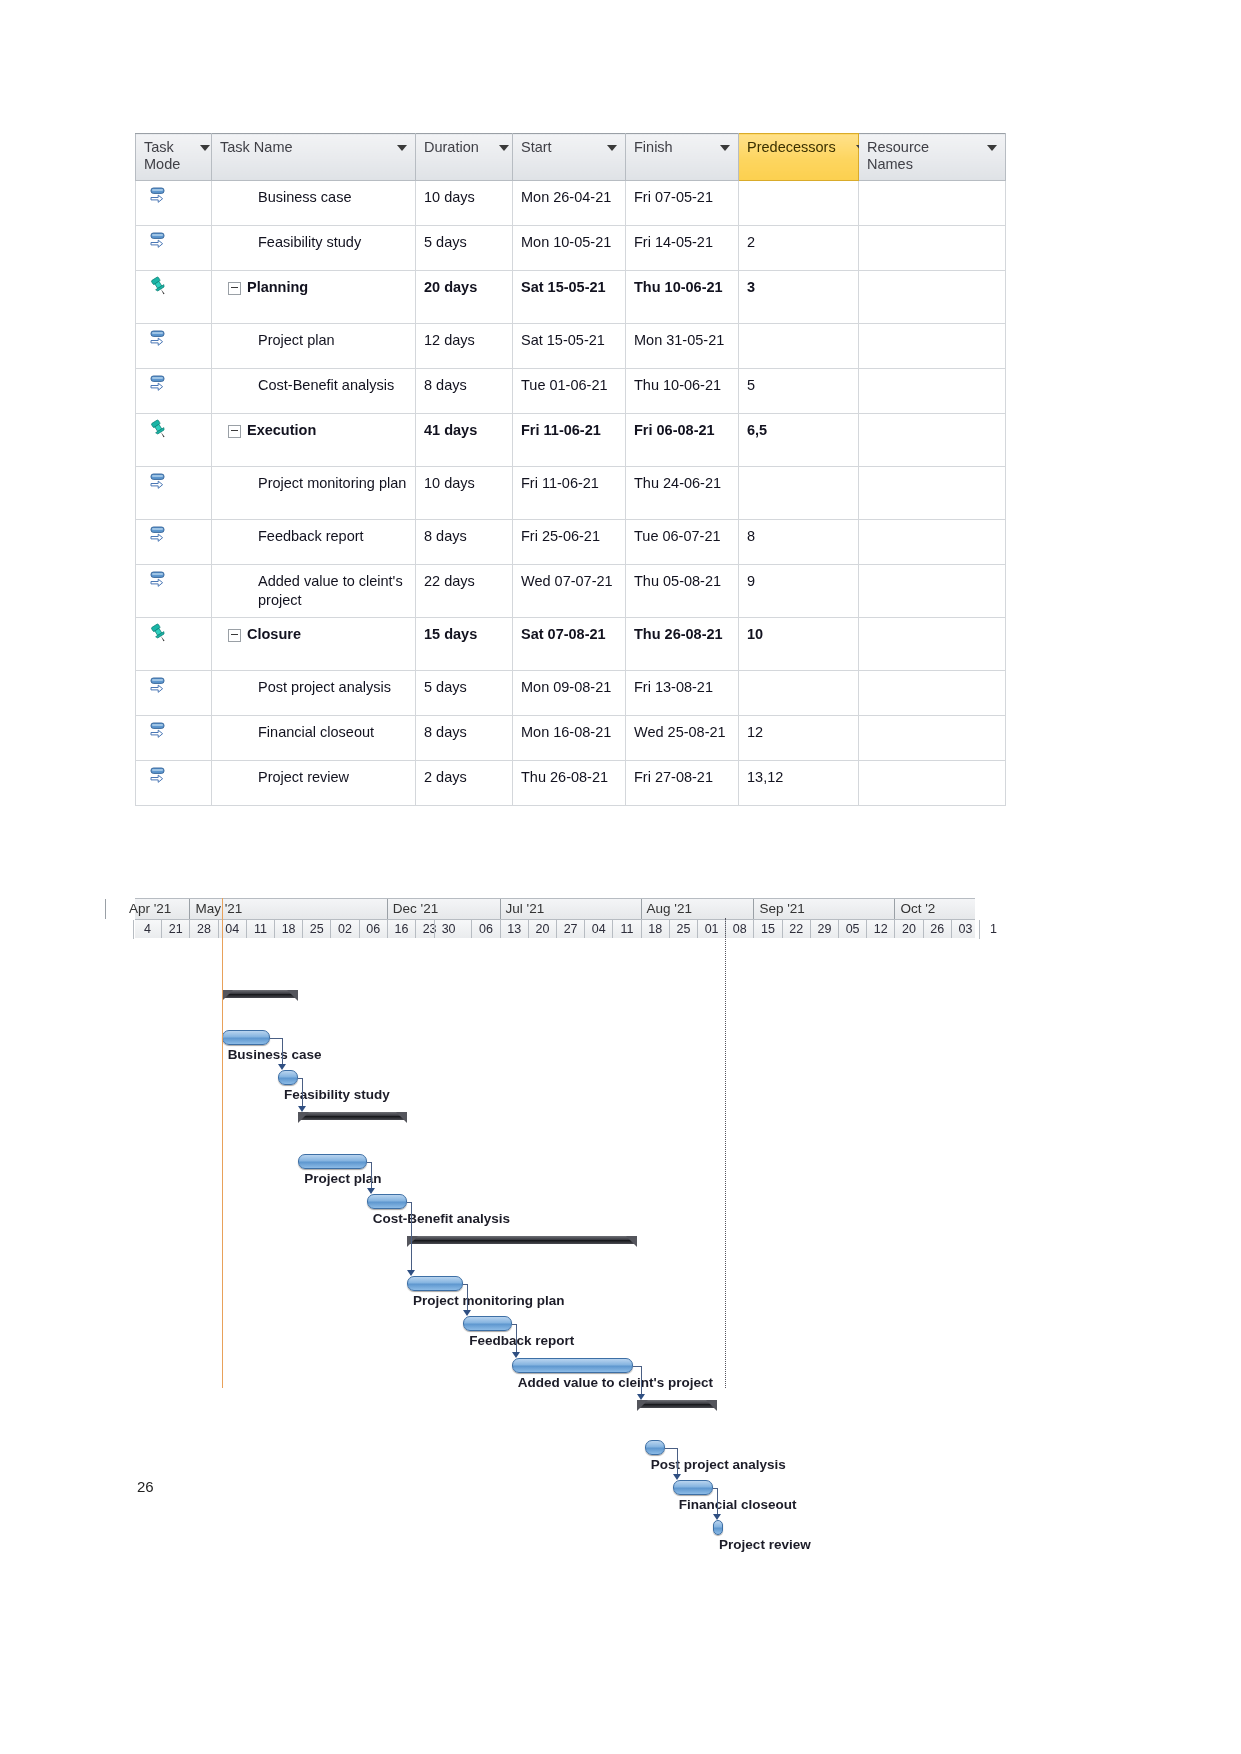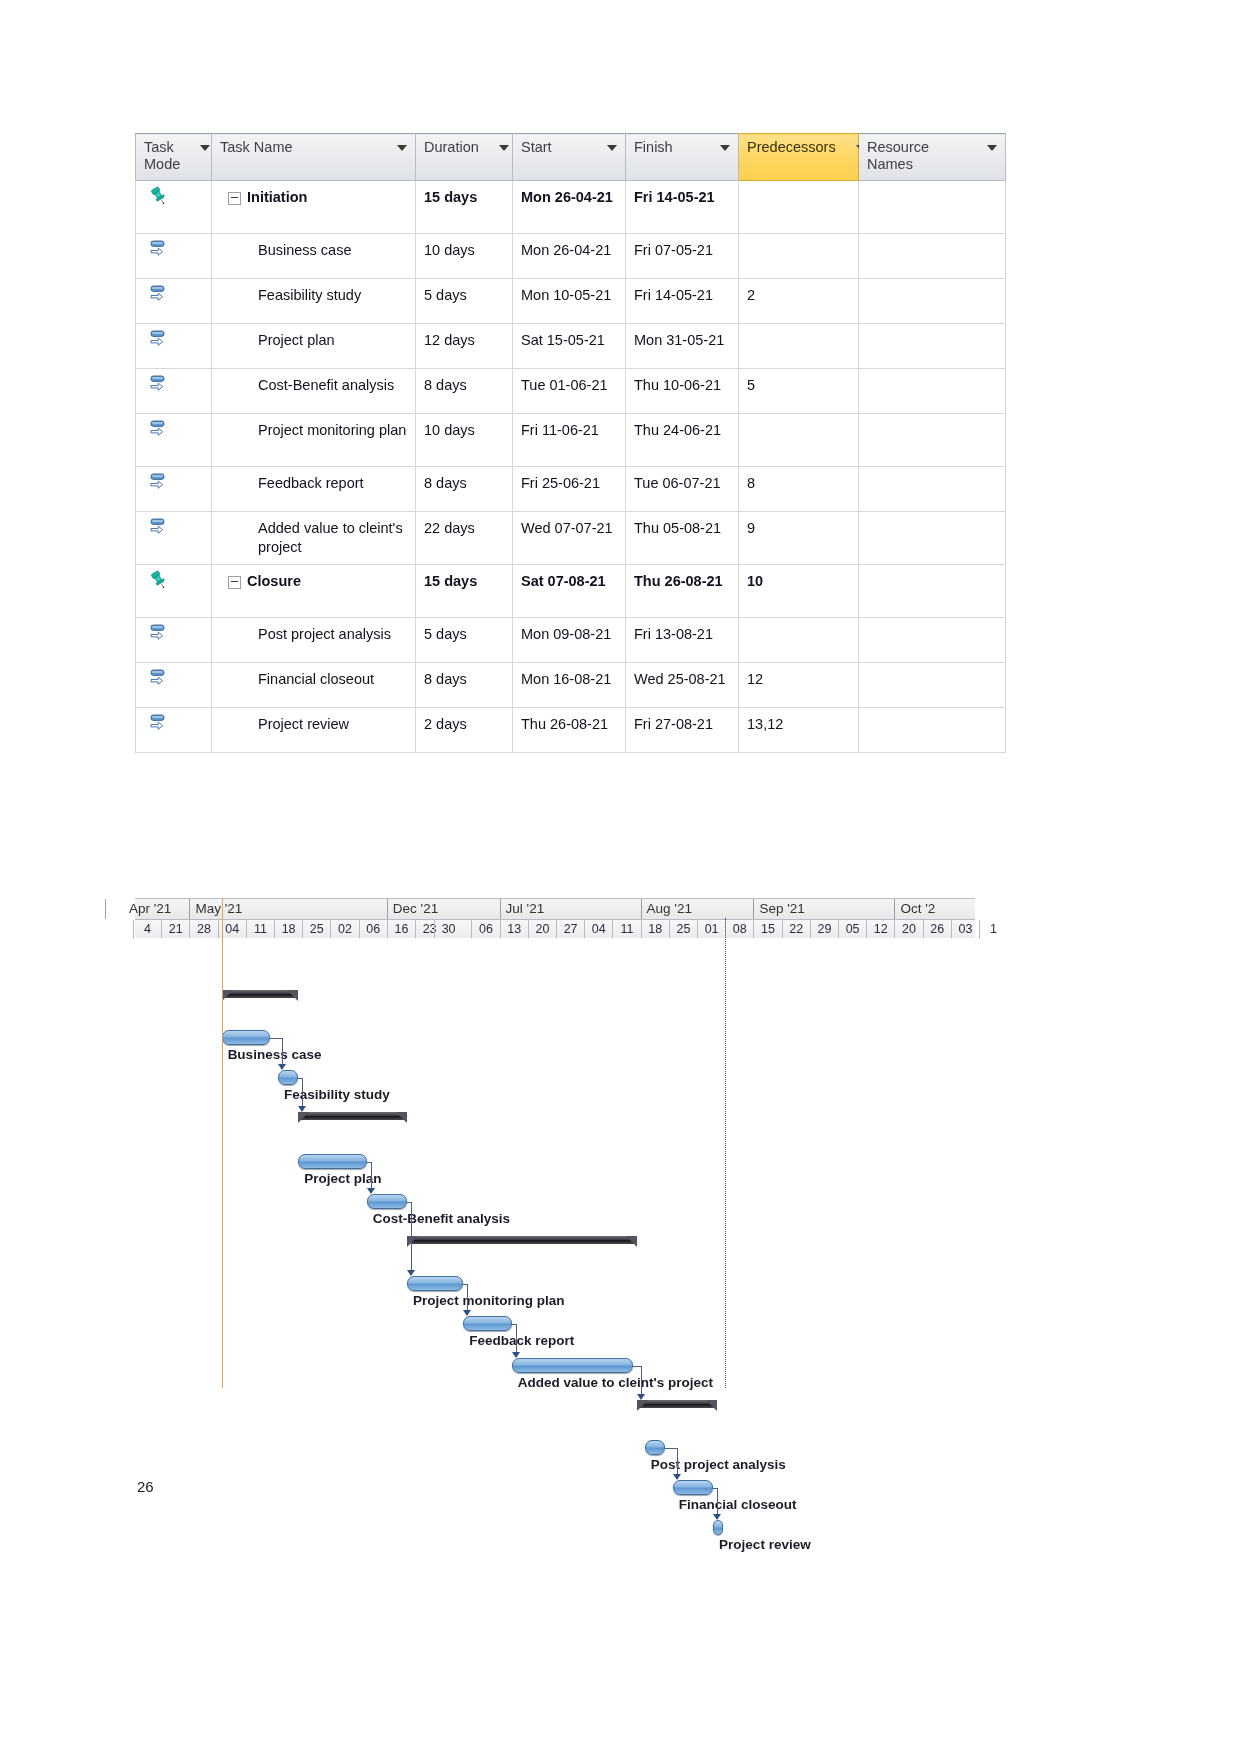--- a/index.html
+++ b/index.html
@@ -243,81 +243,81 @@
         </th>
         <th>
           <div class="th-inner">
             <span class="th-label">Resource Names</span>
             <span class="caret"></span>
           </div>
         </th>
       </tr>
     </thead>
     <tbody id="tbody">
+        <tr class=" h-short">
+          <td class="mode-cell">
+            <span class="ico man">
+              <svg width="22" height="22" viewBox="0 0 22 22">
+                <rect x="3" y="3" width="13" height="5.4" rx="2.4" fill="#5e97cf" stroke="#2f5f95" stroke-width="0.9"></rect>
+                <rect x="4" y="4" width="11" height="2" rx="1" fill="#a9cbe9" opacity="0.85"></rect>
+                <path d="M3 12.5 h7.2 v-2.4 l4.4 3.6 l-4.4 3.6 v-2.4 h-7.2 z" fill="#ffffff" stroke="#4a77b5" stroke-width="1"></path>
+              </svg>
+            </span>
+          </td>
+          <td class="name-cell">
+            <span class="indent-child">Business case</span>
+          </td>
+          <td>10 days</td>
+          <td>Mon 26-04-21</td>
+          <td>Fri 07-05-21</td>
+          <td></td>
+          <td></td>
+        </tr>
+        <tr class=" h-short">
+          <td class="mode-cell">
+            <span class="ico man">
+              <svg width="22" height="22" viewBox="0 0 22 22">
+                <rect x="3" y="3" width="13" height="5.4" rx="2.4" fill="#5e97cf" stroke="#2f5f95" stroke-width="0.9"></rect>
+                <rect x="4" y="4" width="11" height="2" rx="1" fill="#a9cbe9" opacity="0.85"></rect>
+                <path d="M3 12.5 h7.2 v-2.4 l4.4 3.6 l-4.4 3.6 v-2.4 h-7.2 z" fill="#ffffff" stroke="#4a77b5" stroke-width="1"></path>
+              </svg>
+            </span>
+          </td>
+          <td class="name-cell">
+            <span class="indent-child">Feasibility study</span>
+          </td>
+          <td>5 days</td>
+          <td>Mon 10-05-21</td>
+          <td>Fri 14-05-21</td>
+          <td>2</td>
+          <td></td>
+        </tr>
         <tr class="summary h-tall">
           <td class="mode-cell">
             <span class="ico pin">
               <svg width="22" height="22" viewBox="0 0 22 22">
                 <g transform="rotate(-32 11 11)">
                   <rect x="7" y="2.5" width="8" height="4.6" rx="1.1" fill="#19b5a6" stroke="#0d7f75" stroke-width="0.7"></rect>
                   <rect x="8.6" y="7" width="4.8" height="5.4" fill="#2ecfbe" stroke="#0d7f75" stroke-width="0.7"></rect>
                   <path d="M6.2 12.4 h9.6 l-1.1 2.1 h-7.4 z" fill="#19b5a6" stroke="#0d7f75" stroke-width="0.7"></path>
                   <path d="M11 14.5 L10.4 20.5 L11.6 20.5 Z" fill="#2a2a2a"></path>
                 </g>
               </svg>
             </span>
           </td>
           <td class="name-cell">
             <div class="sum-wrap">
               <span class="expand-box"></span>
-              <span>Initiation</span>
+              <span>Planning</span>
             </div>
           </td>
-          <td>15 days</td>
-          <td>Mon 26-04-21</td>
-          <td>Fri 14-05-21</td>
-          <td></td>
-          <td></td>
-        </tr>
-        <tr class=" h-short">
-          <td class="mode-cell">
-            <span class="ico man">
-              <svg width="22" height="22" viewBox="0 0 22 22">
-                <rect x="3" y="3" width="13" height="5.4" rx="2.4" fill="#5e97cf" stroke="#2f5f95" stroke-width="0.9"></rect>
-                <rect x="4" y="4" width="11" height="2" rx="1" fill="#a9cbe9" opacity="0.85"></rect>
-                <path d="M3 12.5 h7.2 v-2.4 l4.4 3.6 l-4.4 3.6 v-2.4 h-7.2 z" fill="#ffffff" stroke="#4a77b5" stroke-width="1"></path>
-              </svg>
-            </span>
-          </td>
-          <td class="name-cell">
-            <span class="indent-child">Business case</span>
-          </td>
-          <td>10 days</td>
-          <td>Mon 26-04-21</td>
-          <td>Fri 07-05-21</td>
-          <td></td>
-          <td></td>
-        </tr>
-        <tr class=" h-short">
-          <td class="mode-cell">
-            <span class="ico man">
-              <svg width="22" height="22" viewBox="0 0 22 22">
-                <rect x="3" y="3" width="13" height="5.4" rx="2.4" fill="#5e97cf" stroke="#2f5f95" stroke-width="0.9"></rect>
-                <rect x="4" y="4" width="11" height="2" rx="1" fill="#a9cbe9" opacity="0.85"></rect>
-                <path d="M3 12.5 h7.2 v-2.4 l4.4 3.6 l-4.4 3.6 v-2.4 h-7.2 z" fill="#ffffff" stroke="#4a77b5" stroke-width="1"></path>
-              </svg>
-            </span>
-          </td>
-          <td class="name-cell">
-            <span class="indent-child">Feasibility study</span>
-          </td>
-          <td>5 days</td>
-          <td>Mon 10-05-21</td>
-          <td>Fri 14-05-21</td>
-          <td>2</td>
+          <td>20 days</td>
+          <td>Sat 15-05-21</td>
+          <td>Thu 10-06-21</td>
+          <td>3</td>
           <td></td>
         </tr>
         <tr class=" h-short">
           <td class="mode-cell">
             <span class="ico man">
               <svg width="22" height="22" viewBox="0 0 22 22">
                 <rect x="3" y="3" width="13" height="5.4" rx="2.4" fill="#5e97cf" stroke="#2f5f95" stroke-width="0.9"></rect>
                 <rect x="4" y="4" width="11" height="2" rx="1" fill="#a9cbe9" opacity="0.85"></rect>
                 <path d="M3 12.5 h7.2 v-2.4 l4.4 3.6 l-4.4 3.6 v-2.4 h-7.2 z" fill="#ffffff" stroke="#4a77b5" stroke-width="1"></path>
               </svg>
@@ -342,20 +342,45 @@
               </svg>
             </span>
           </td>
           <td class="name-cell">
             <span class="indent-child">Cost-Benefit analysis</span>
           </td>
           <td>8 days</td>
           <td>Tue 01-06-21</td>
           <td>Thu 10-06-21</td>
           <td>5</td>
+          <td></td>
+        </tr>
+        <tr class="summary h-tall">
+          <td class="mode-cell">
+            <span class="ico pin">
+              <svg width="22" height="22" viewBox="0 0 22 22">
+                <g transform="rotate(-32 11 11)">
+                  <rect x="7" y="2.5" width="8" height="4.6" rx="1.1" fill="#19b5a6" stroke="#0d7f75" stroke-width="0.7"></rect>
+                  <rect x="8.6" y="7" width="4.8" height="5.4" fill="#2ecfbe" stroke="#0d7f75" stroke-width="0.7"></rect>
+                  <path d="M6.2 12.4 h9.6 l-1.1 2.1 h-7.4 z" fill="#19b5a6" stroke="#0d7f75" stroke-width="0.7"></path>
+                  <path d="M11 14.5 L10.4 20.5 L11.6 20.5 Z" fill="#2a2a2a"></path>
+                </g>
+              </svg>
+            </span>
+          </td>
+          <td class="name-cell">
+            <div class="sum-wrap">
+              <span class="expand-box"></span>
+              <span>Execution</span>
+            </div>
+          </td>
+          <td>41 days</td>
+          <td>Fri 11-06-21</td>
+          <td>Fri 06-08-21</td>
+          <td>6,5</td>
           <td></td>
         </tr>
         <tr class=" h-tall">
           <td class="mode-cell">
             <span class="ico man">
               <svg width="22" height="22" viewBox="0 0 22 22">
                 <rect x="3" y="3" width="13" height="5.4" rx="2.4" fill="#5e97cf" stroke="#2f5f95" stroke-width="0.9"></rect>
                 <rect x="4" y="4" width="11" height="2" rx="1" fill="#a9cbe9" opacity="0.85"></rect>
                 <path d="M3 12.5 h7.2 v-2.4 l4.4 3.6 l-4.4 3.6 v-2.4 h-7.2 z" fill="#ffffff" stroke="#4a77b5" stroke-width="1"></path>
               </svg>

